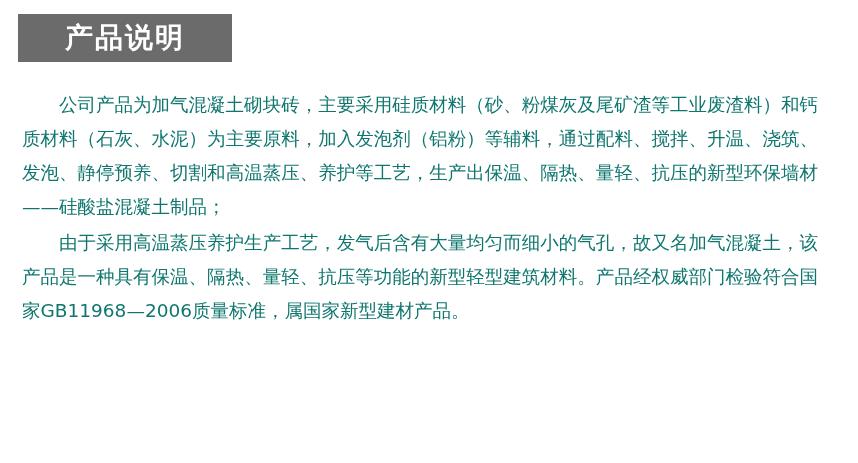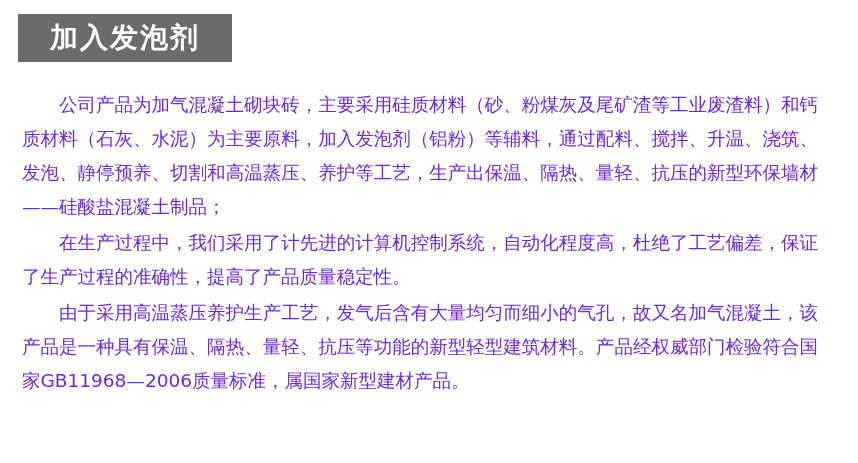--- a/index.html
+++ b/index.html
@@ -47,38 +47,37 @@
     align-items: center;
     justify-content: center;
     flex: 1;
     letter-spacing: 0.5px;
     font-family: "Liberation Sans", sans-serif;
   }
   .body-text {
     margin: 26px 40px 0 22px;
     font-size: 18.5px;
     line-height: 34px;
-    color: #6d28d9;
+    color: #0f766e;
     font-family: "DejaVu Sans", "Liberation Sans", sans-serif;
     text-align: justify;
     text-justify: inter-ideograph;
   }
   .para {
     margin: 0 0 2px 0;
     text-indent: 2em;
   }
 </style>
 </head>
 <body>
 
 <div class="page">
 
   <div class="header">
-    <div class="header-cn">加入发泡剂</div>
+    <div class="header-cn">产品说明</div>
   </div>
 
   <div class="body-text">
     <p class="para">公司产品为加气混凝土砌块砖，主要采用硅质材料（砂、粉煤灰及尾矿渣等工业废渣料）和钙质材料（石灰、水泥）为主要原料，加入发泡剂（铝粉）等辅料，通过配料、搅拌、升温、浇筑、发泡、静停预养、切割和高温蒸压、养护等工艺，生产出保温、隔热、量轻、抗压的新型环保墙材——硅酸盐混凝土制品；</p>
-    <p class="para">在生产过程中，我们采用了计先进的计算机控制系统，自动化程度高，杜绝了工艺偏差，保证了生产过程的准确性，提高了产品质量稳定性。</p>
     <p class="para">由于采用高温蒸压养护生产工艺，发气后含有大量均匀而细小的气孔，故又名加气混凝土，该产品是一种具有保温、隔热、量轻、抗压等功能的新型轻型建筑材料。产品经权威部门检验符合国家GB11968—2006质量标准，属国家新型建材产品。</p>
   </div>
 
 </div>
 
 </body></html>

